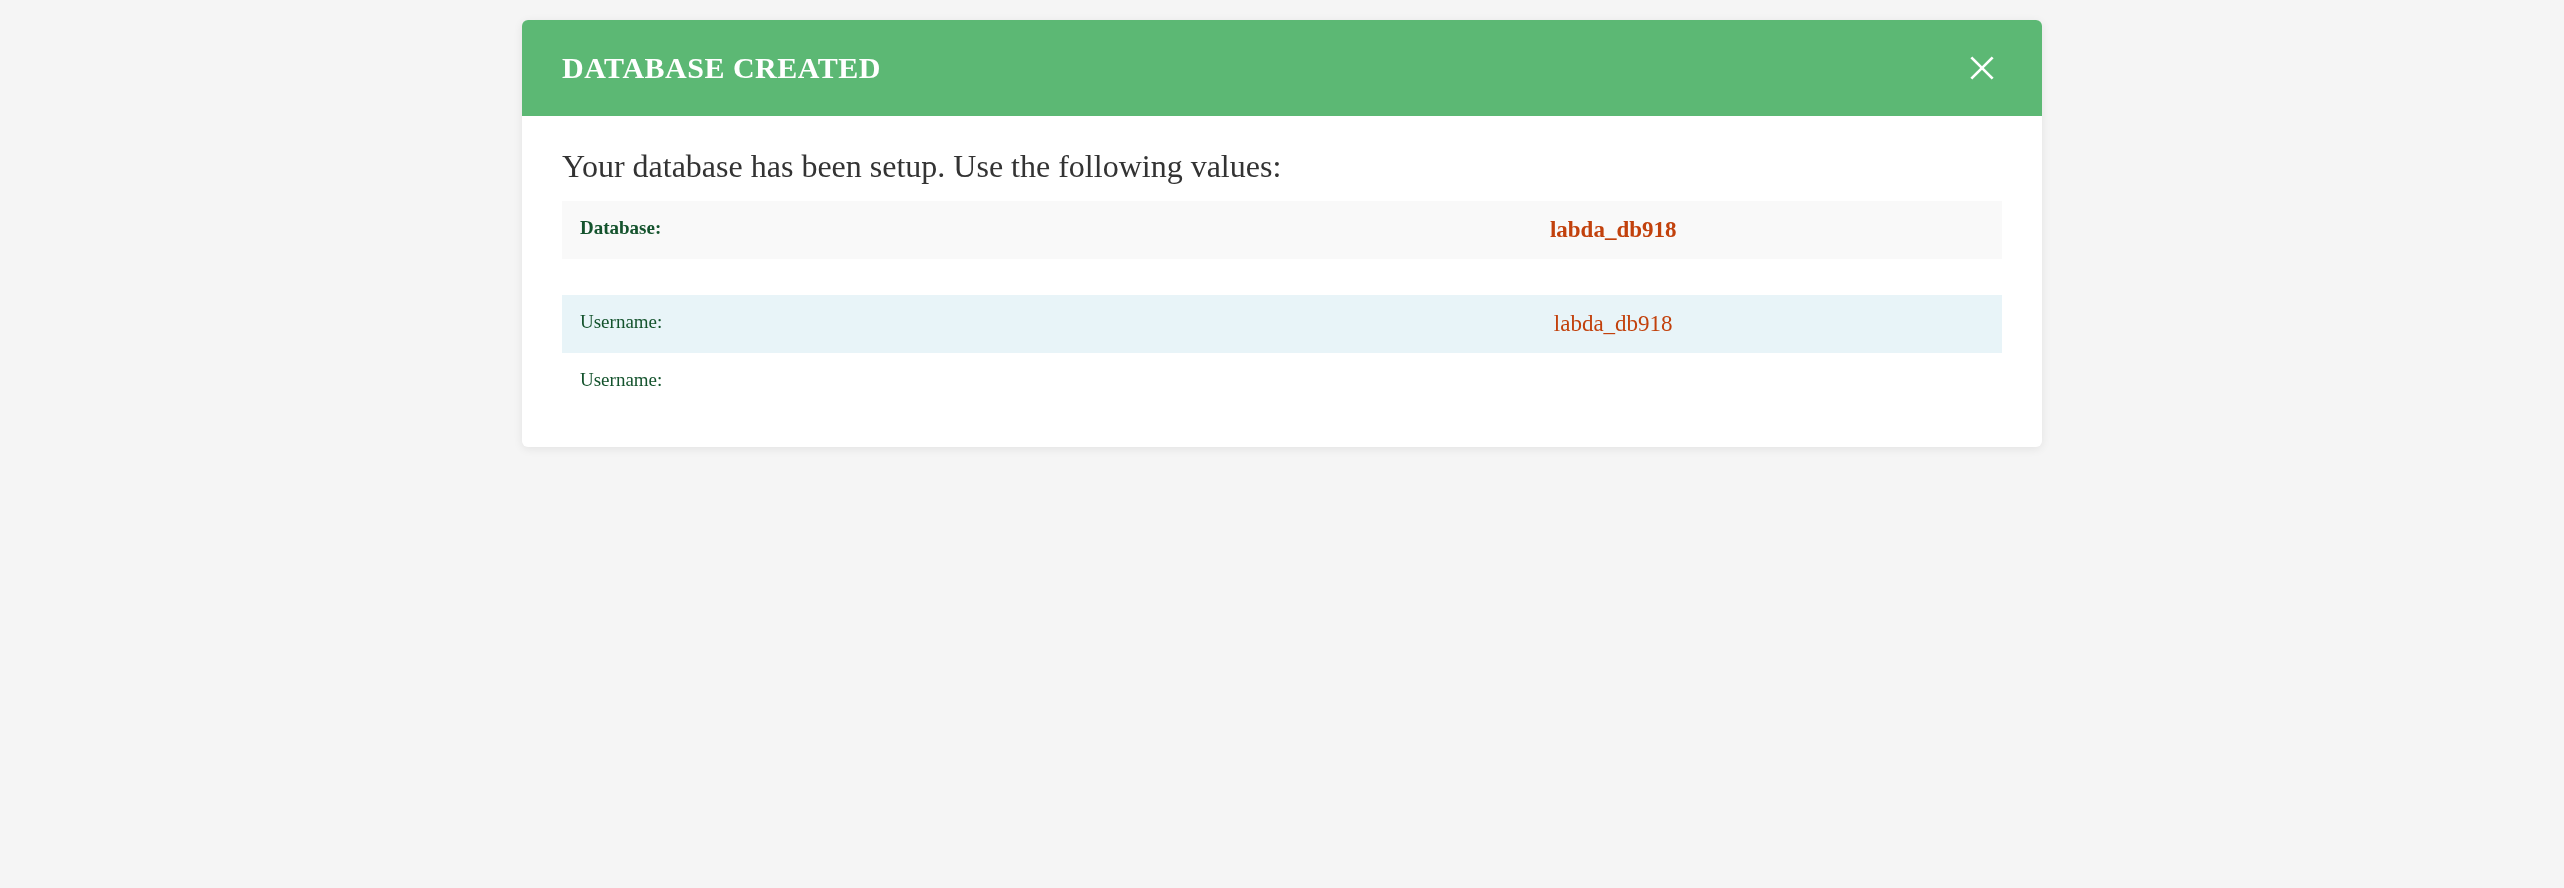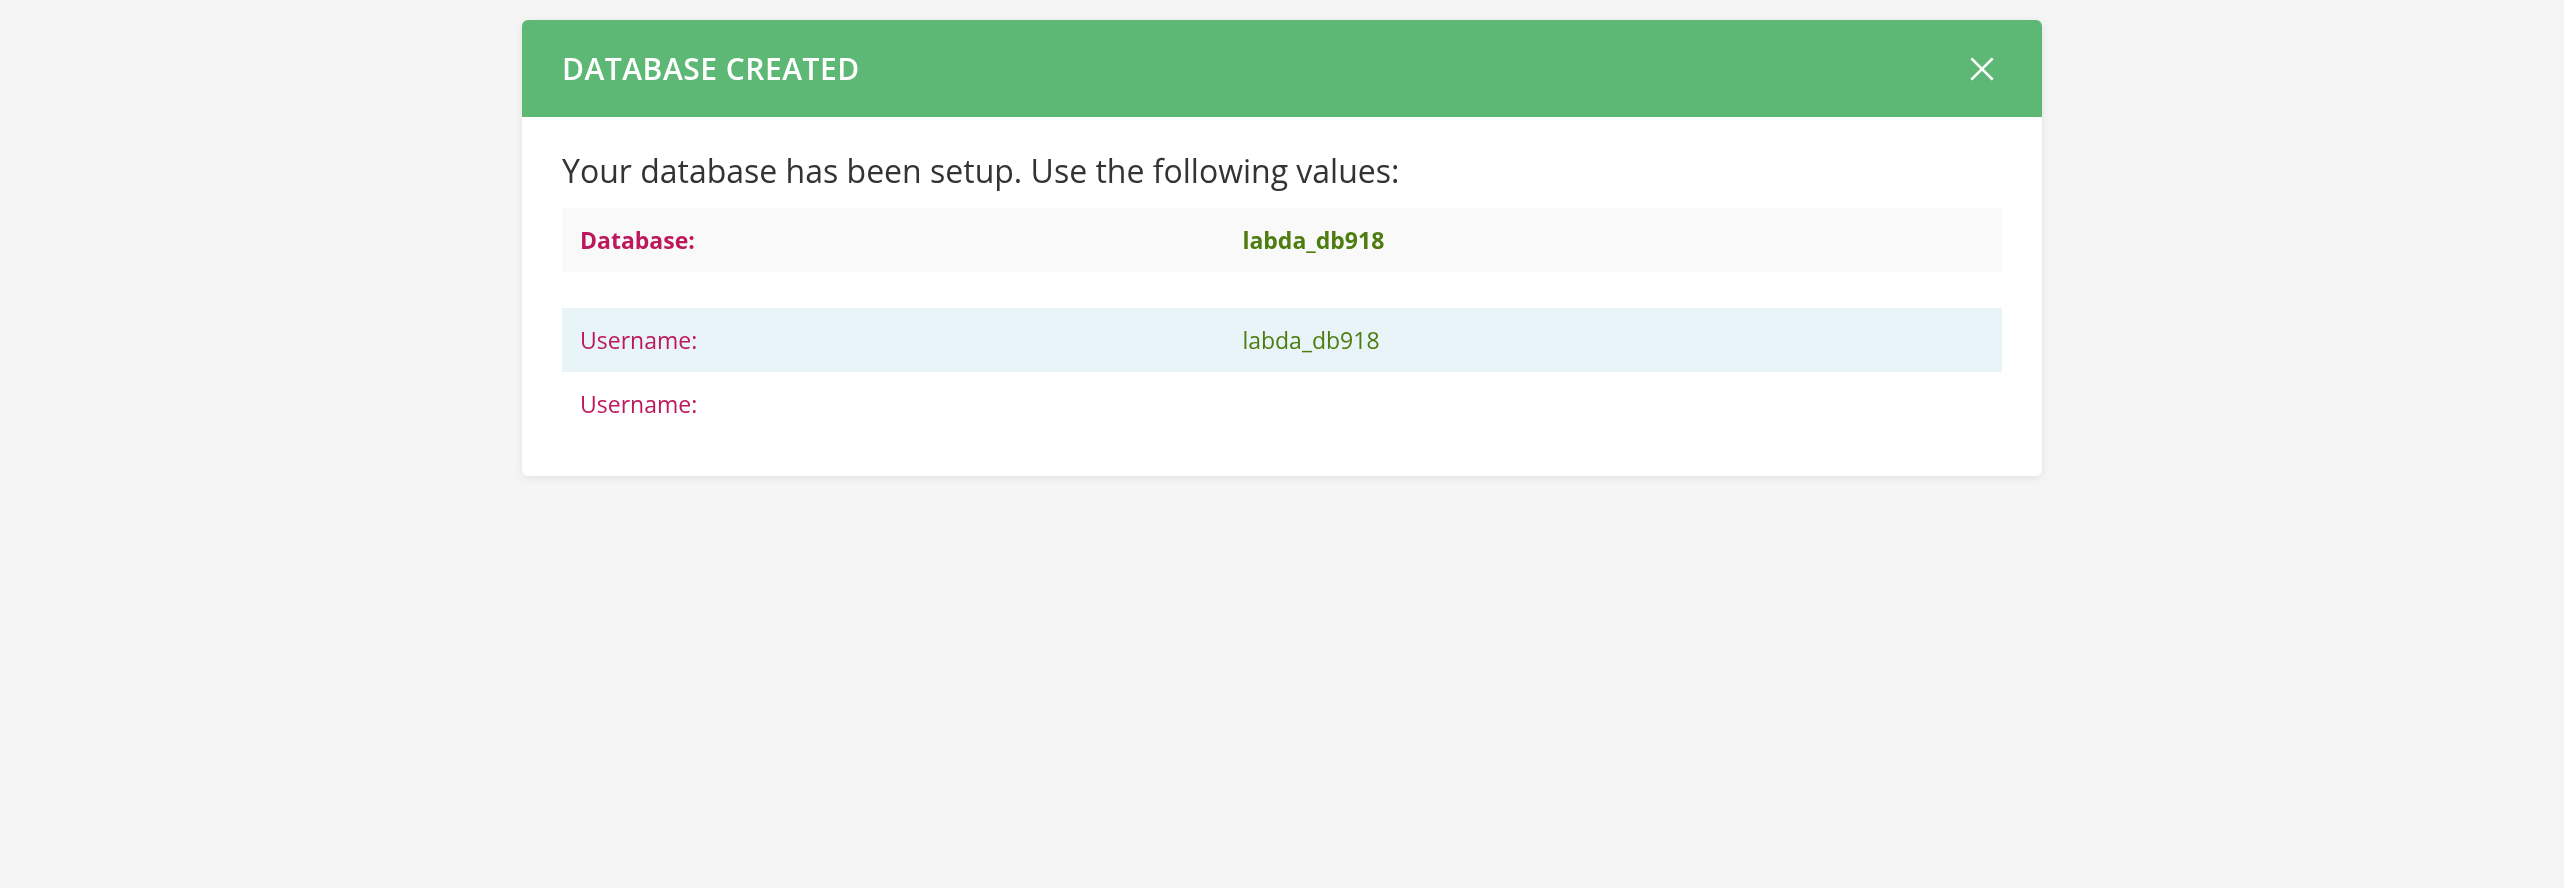--- a/index.html
+++ b/index.html
@@ -12,20 +12,21 @@
       background: #f5f5f5;
       padding: 20px;
     }
     .modal {
       background: #fff;
       border-radius: 6px;
       box-shadow: 0 2px 10px rgba(0,0,0,0.08);
       overflow: hidden;
       max-width: 1520px;
       margin: 0 auto;
+      font-family: Liberation Serif, serif;
     }
     .modal-header {
       background: #5cb874;
       color: #fff;
       padding: 28px 40px;
       display: flex;
       justify-content: space-between;
       align-items: center;
     }
     .modal-title {
@@ -67,28 +68,29 @@
       background: #f9f9f9;
       font-weight: 700;
     }
     .info-row.highlight {
       background: #e8f4f8;
       margin-top: 36px;
     }
     .info-label {
       flex: 0 0 46%;
       padding: 16px 18px;
-      font-size: 23px;
-      color: #be185d;
+      font-size: 19px;
+      color: #14532d;
     }
     .info-value {
       flex: 1;
       padding: 16px 18px;
       font-size: 23px;
-      color: #4d7c0f;
+      color: #c2410c;
+      text-align: center;
     }
   </style>
 </head>
 <body>
 
 <div class="modal">
   <div class="modal-header">
     <div class="modal-title">DATABASE CREATED</div>
     <button class="close-btn">
       <svg viewBox="0 0 24 24" fill="none">

